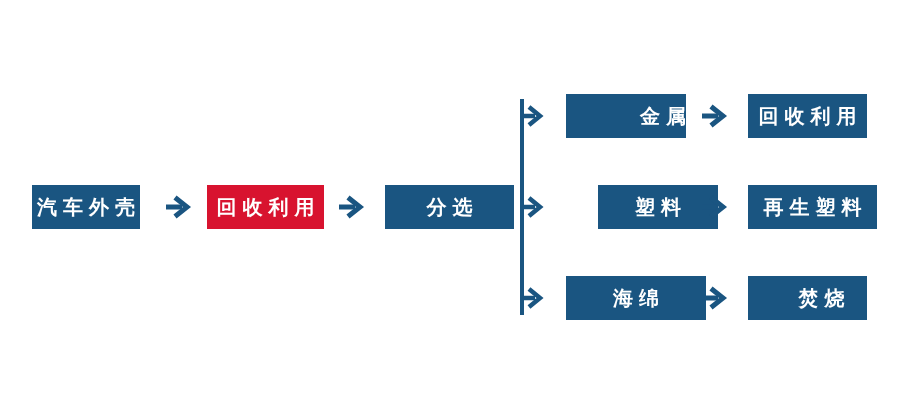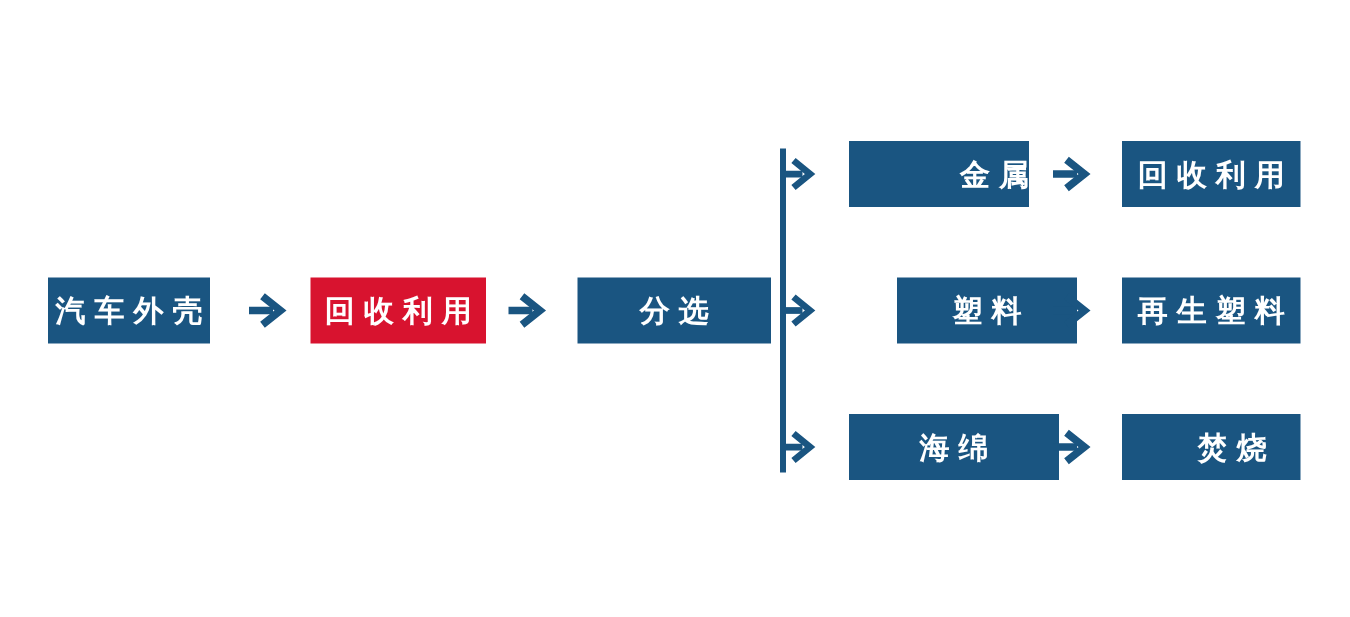--- a/index.html
+++ b/index.html
@@ -114,21 +114,21 @@
 
   <div class="node" style="left:598px; top:185px; width:120px;">
     <span class="lbl">塑料</span>
   </div>
   <span class="arrow" style="left:701px; top:195px;">
     <svg width="28" height="24" viewBox="0 0 28 24">
       <line x1="1" y1="12" x2="17" y2="12" stroke="currentColor" stroke-width="5"></line>
       <polyline points="10,2.5 22,12 10,21.5" fill="none" stroke="currentColor" stroke-width="5" stroke-linejoin="miter"></polyline>
     </svg>
   </span>
-  <div class="node" style="left:748px; top:185px; width:119px;">
+  <div class="node" style="left:748px; top:185px; width:129px;">
     <span class="lbl">再生塑料</span>
   </div>
 
   <div class="node" style="left:566px; top:276px; width:140px;">
     <span class="lbl">海绵</span>
   </div>
   <span class="arrow" style="left:701px; top:286px;">
     <svg width="28" height="24" viewBox="0 0 28 24">
       <line x1="1" y1="12" x2="17" y2="12" stroke="currentColor" stroke-width="5"></line>
       <polyline points="10,2.5 22,12 10,21.5" fill="none" stroke="currentColor" stroke-width="5" stroke-linejoin="miter"></polyline>

